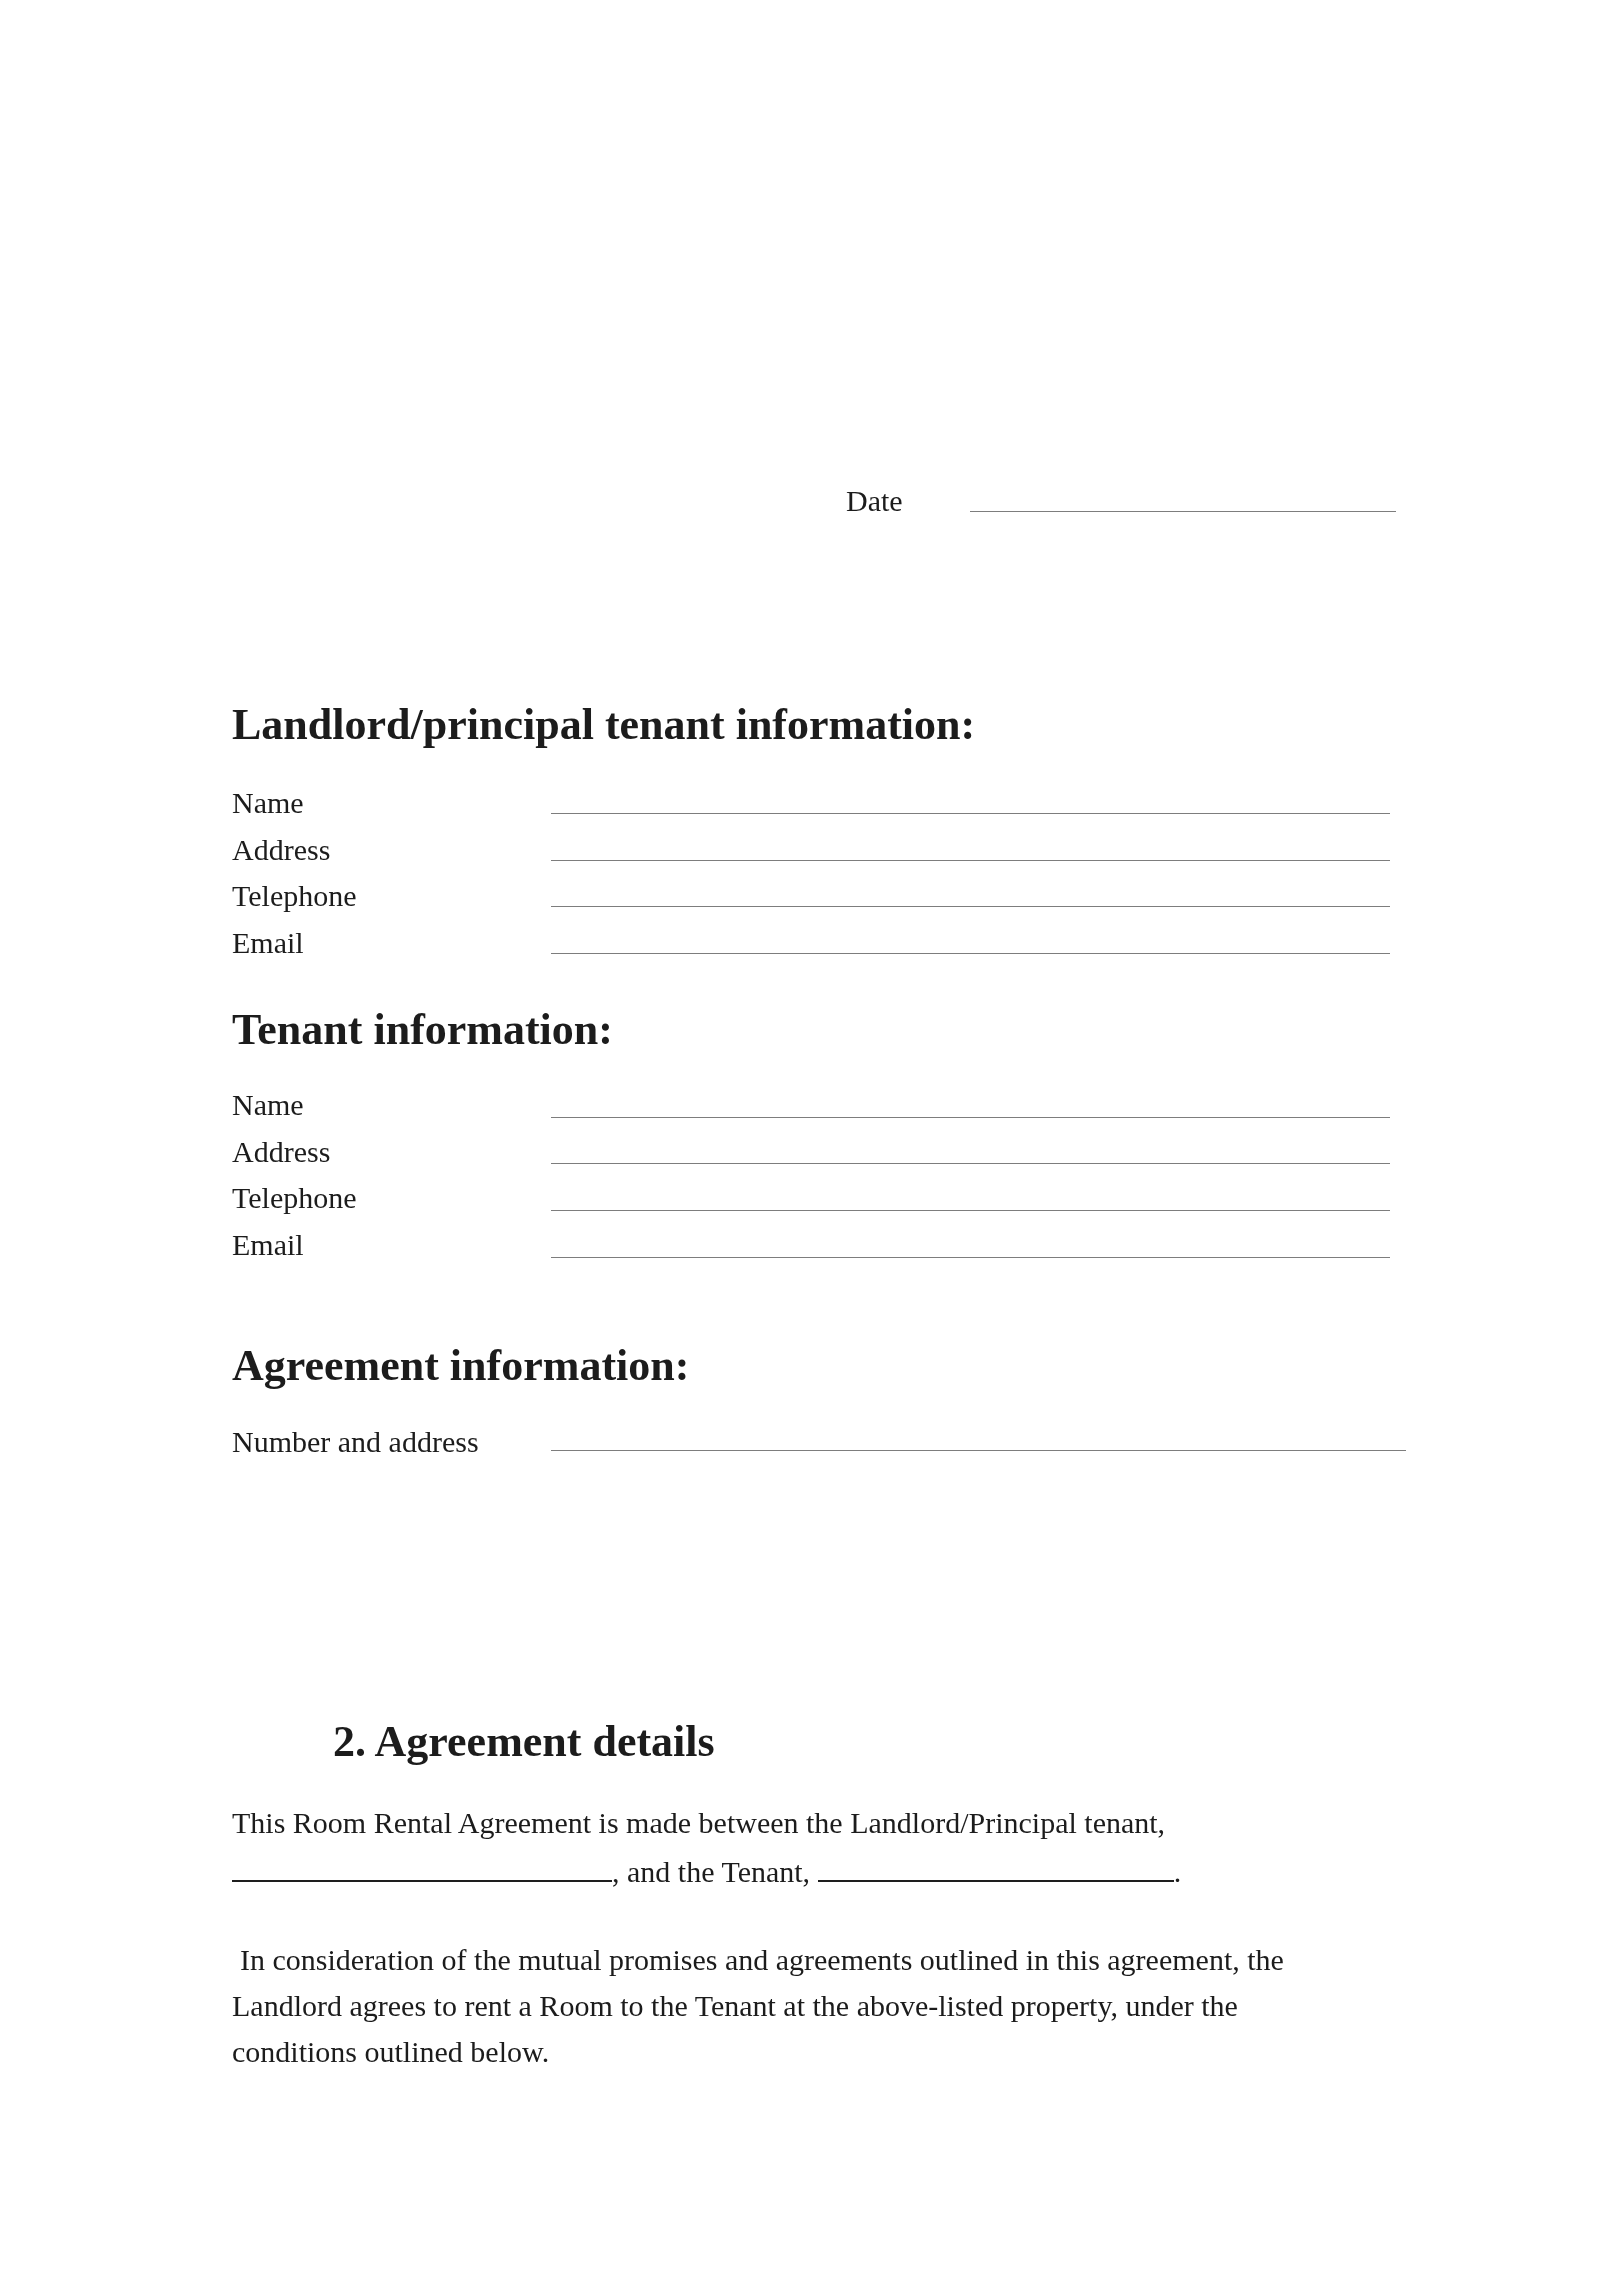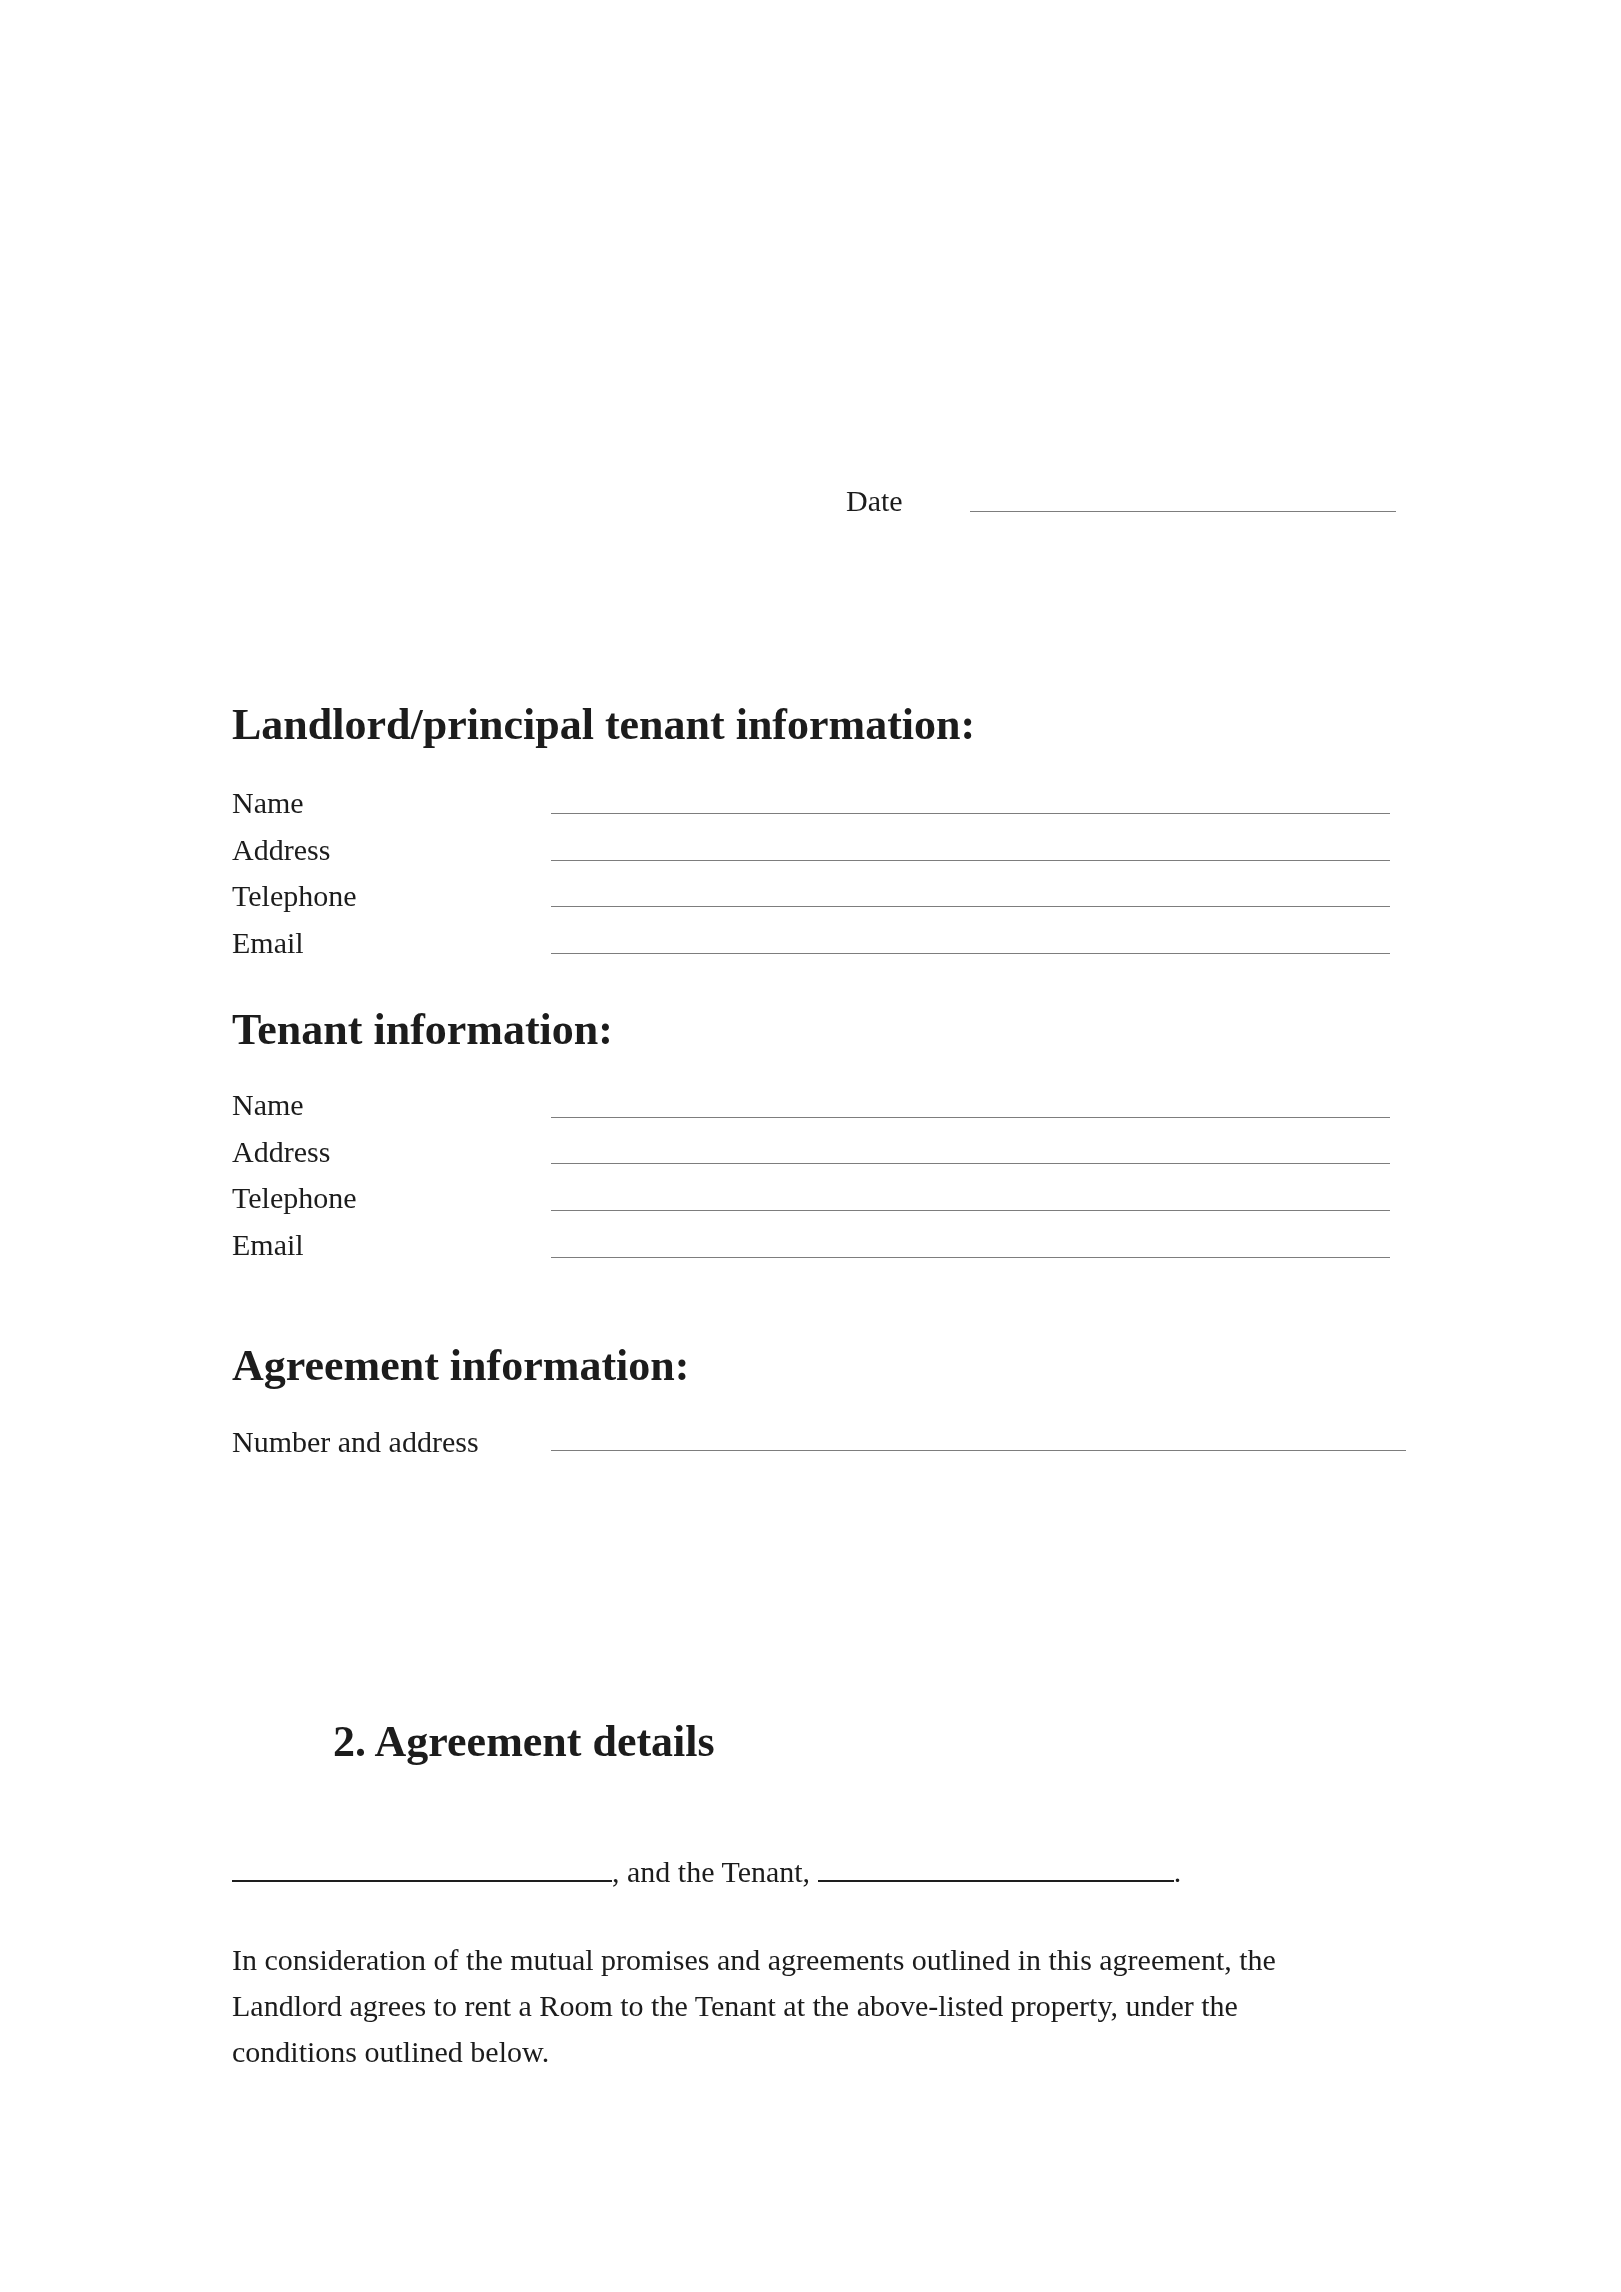--- a/index.html
+++ b/index.html
@@ -62,23 +62,24 @@
   <div class="abs label" style="left:232px;top:1228px;">Email</div>
   <div class="rule" style="left:551px;top:1257px;width:839px;"></div>
 
   <div class="abs heading" style="left:232px;top:1341px;">Agreement information:</div>
 
   <div class="abs label" style="left:232px;top:1425px;">Number and address</div>
   <div class="rule" style="left:551px;top:1450px;width:855px;"></div>
 
   <div class="abs heading" style="left:333px;top:1717px;">2. Agreement details</div>
 
+  <div class="abs body-line" style="left:232px;top:1806px;">This Room Rental Agreement is made between the Landlord/Principal tenant,</div>
 
   <div class="abs body-line" style="left:232px;top:1855px;">
     <span class="pblank" style="width:380px;"></span><span>, and the Tenant, </span><span class="pblank" style="width:356px;"></span><span>.</span>
   </div>
 
-  <div class="abs body-line" style="left:232px;top:1943px;text-align:right;">In consideration of the mutual promises and agreements outlined in this agreement, the</div>
+  <div class="abs body-line" style="left:240px;top:1943px;text-align:right;">In consideration of the mutual promises and agreements outlined in this agreement, the</div>
   <div class="abs body-line" style="left:232px;top:1989px;">Landlord agrees to rent a Room to the Tenant at the above-listed property, under the</div>
   <div class="abs body-line" style="left:232px;top:2035px;">conditions outlined below.</div>
 
 </div>
 
 
 </body></html>

